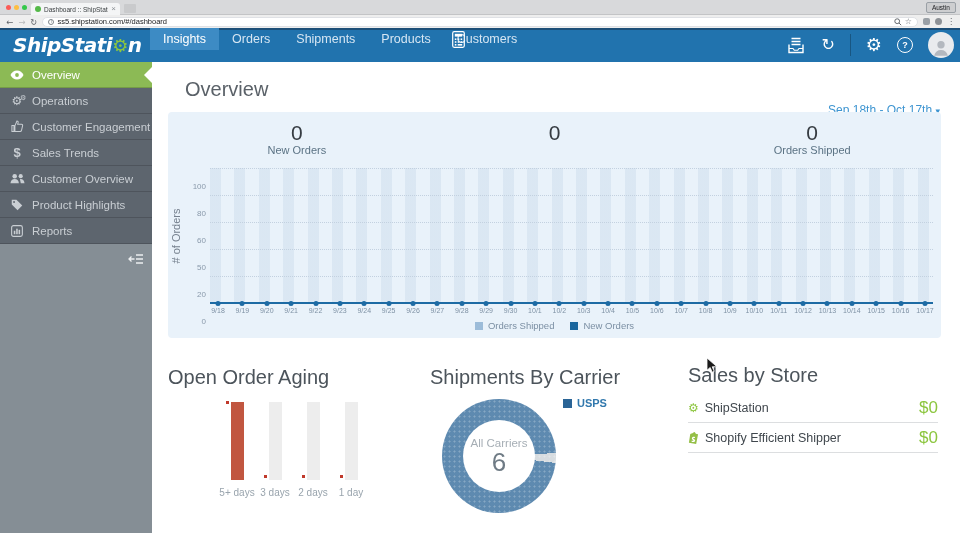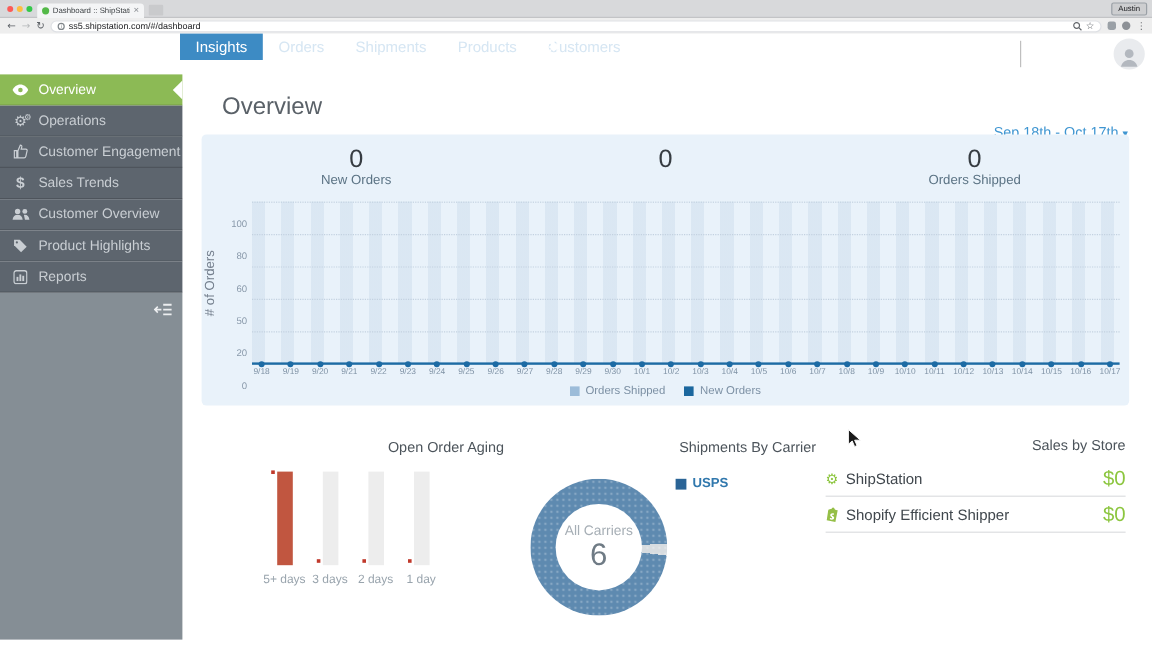--- a/index.html
+++ b/index.html
@@ -75,21 +75,21 @@
   .zeroline { position:absolute; left:-8px; right:-8px; bottom:-1px; height:2px; background:#1d6ba4; }
   .dot { position:absolute; bottom:-2.5px; width:5px; height:5px; border-radius:50%; background:#1d6ba4; transform:translateX(-50%); }
   .xlab { position:absolute; top:calc(100% + 4px); transform:translateX(-50%); font-size:7px; color:#7e91a4; white-space:nowrap; }
   .legend { position:absolute; left:0; right:0; top:208px; display:flex; justify-content:center; gap:16px; align-items:center; }
   .leg-item { display:flex; align-items:center; gap:5px; font-size:9.5px; color:#7b8fa3; }
   .sw { width:8px; height:8px; }
   .sw.pat { background-image:repeating-linear-gradient(0deg, rgba(255,255,255,.55) 0 1px, transparent 1px 3px),
                              repeating-linear-gradient(90deg, rgba(255,255,255,.55) 0 1px, transparent 1px 3px); }
 
   
-  .section-title { font-size:12px; color:#4c545b; text-align:right; font-weight:400; }
+  .section-title { font-size:20px; color:#4c545b; text-align:left; font-weight:400; }
   .aging { position:absolute; left:168px; top:366px; width:252px; }
   .bars { display:flex; justify-content:center; margin-top:13px; }
   .bar-col { width:38px; display:flex; flex-direction:column; align-items:center; }
   .bar { width:13px; height:78px; position:relative; }
   .marker { position:absolute; width:3px; height:3px; background:#c0392b; left:-5px; bottom:2px; }
   .bar.hl .marker { top:-1px; bottom:auto; }
   .bar-label { margin-top:7px; font-size:10px; color:#99a4ad; white-space:nowrap; }
 
   .carrier { position:absolute; left:430px; top:366px; width:250px; height:165px; }
   .carrier-legend { position:absolute; left:133px; top:31px; display:flex; gap:5px; align-items:center; font-size:11px; font-weight:bold; color:#3178ad; }
@@ -137,20 +137,23 @@
           <circle cx="4" cy="4" r="3" fill="none" stroke="#5f6368" stroke-width="1.2"></circle>
           <path d="M6.3 6.3 9 9" stroke="#5f6368" stroke-width="1.2"></path>
         </svg>
       <span class="star glyph">☆</span>
     </div>
     <span class="ext"></span>
     <span class="ext round"></span>
     <span class="kebab glyph">⋮</span>
   </div>
 
+  <div class="appheader">
+    <div class="logo"><span>ShipStati</span><span class="gear-o glyph">⚙</span><span>n</span></div>
+  </div>
   <div class="mainnav">
       <div class="nav-item active">Insights</div>
       <div class="nav-item">Orders</div>
       <div class="nav-item">Shipments</div>
       <div class="nav-item">Products</div>
       <div class="nav-item">Customers</div>
     </div>
   <div class="mainnav" style="left:440px">
     <span class="nav-calc">
       <svg width="13" height="17" viewBox="0 0 13 17">

